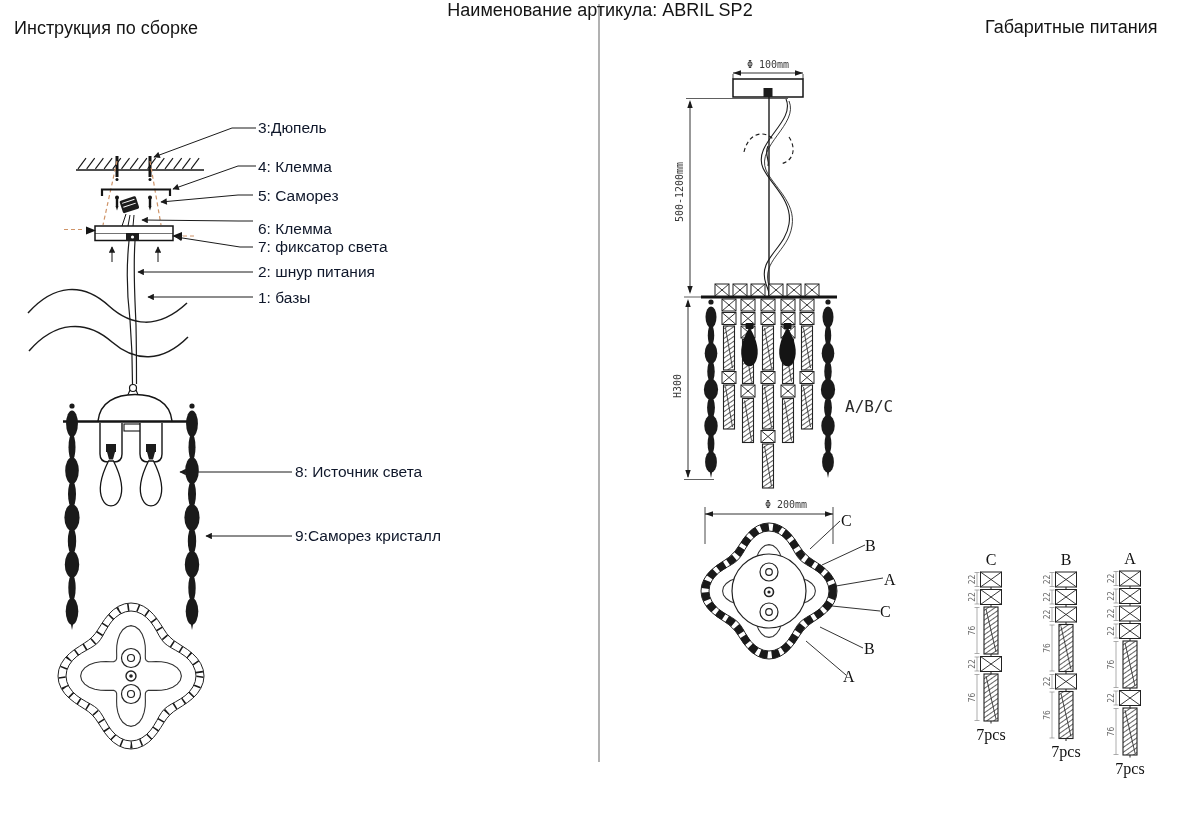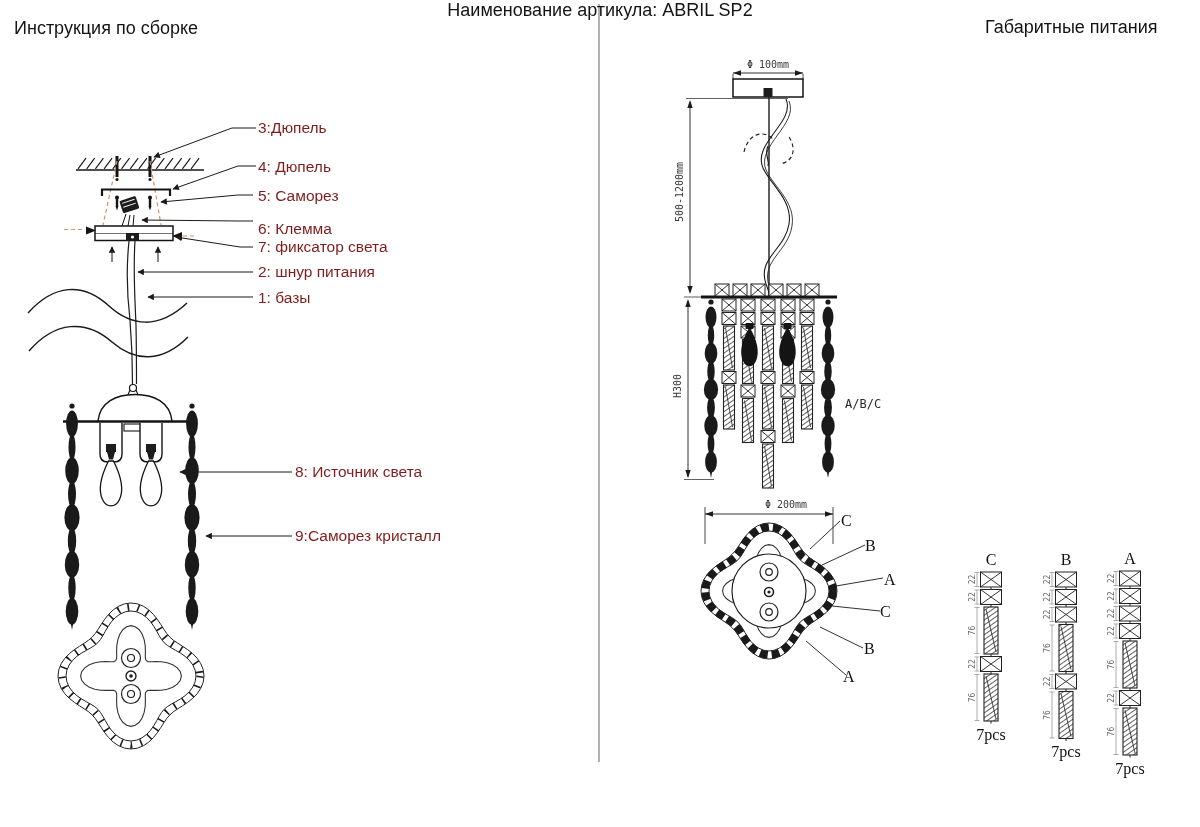--- a/index.html
+++ b/index.html
@@ -3,23 +3,23 @@
 <meta charset="utf-8">
 <style>
   *{margin:0;padding:0;box-sizing:border-box}
   html,body{background:#fff}
   body{width:1200px;height:827px;position:relative;overflow:hidden;
        font-family:"Liberation Sans",sans-serif;color:#1b1b1b}
   .page{position:absolute;inset:0;background:#fff}
   svg.art{position:absolute;left:0;top:0}
   .t{position:absolute;white-space:nowrap}
   .title{font-size:18px;color:#141414}
-  .part{font-size:15.5px;color:#7f1d1d}
+  .part{font-size:15.5px;color:#0f172a}
   .dim{font-family:"DejaVu Sans Mono",monospace;font-size:10px;color:#3a3a3a}
-  .dim-lg{font-family:"DejaVu Sans Mono",monospace;font-size:12px;color:#2a2a2a}
+  .dim-lg{font-family:"DejaVu Sans Mono",monospace;font-size:16px;color:#2a2a2a}
   .rot{transform:translate(-50%,-50%) rotate(-90deg)}
   .ctr{transform:translateX(-50%)}
   .serifL{font-family:"Liberation Serif",serif;font-size:16px;color:#111}
   .bottom-title{left:0;width:1200px;text-align:center;top:780}
   .cad-big{font-family:"Liberation Serif",serif;font-size:16px;fill:#111}
   .cad-num{font-family:"DejaVu Sans Mono",monospace;font-size:8px;fill:#6a6a6a}
 </style>
 </head>
 <body>
 
@@ -533,21 +533,21 @@
           <text x="1130" y="773.5" text-anchor="middle" class="cad-big">7pcs</text>
         </g>
       </g>
 </svg>
 
 <div class="t title" style="left:14px;top:18px">Инструкция по сборке</div>
 <div class="t title" style="left:985px;top:17px">Габаритные питания</div>
 <div class="t title bottom-title">Наименование артикула: ABRIL SP2</div>
 
 <div class="t part" style="left:258px;top:119px">3:Дюпель</div>
-<div class="t part" style="left:258px;top:158px">4: Дюпель</div>
+<div class="t part" style="left:258px;top:158px">4: Клемма</div>
 <div class="t part" style="left:258px;top:187px">5: Саморез</div>
 <div class="t part" style="left:258px;top:220px">6: Клемма</div>
 <div class="t part" style="left:258px;top:238px">7: фиксатор света</div>
 <div class="t part" style="left:258px;top:263px">2: шнур питания</div>
 <div class="t part" style="left:258px;top:289px">1: базы</div>
 <div class="t part" style="left:295px;top:463px">8: Источник света</div>
 <div class="t part" style="left:295px;top:527px">9:Саморез кристалл</div>
 
 <div class="t dim ctr" style="left:768px;top:59px">Φ 100mm</div>
 <div class="t dim rot" style="left:679px;top:192px">500-1200mm</div>

